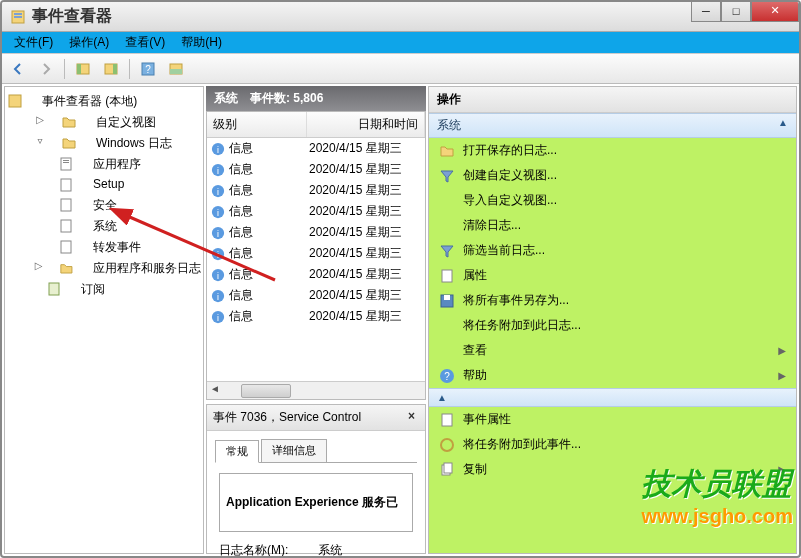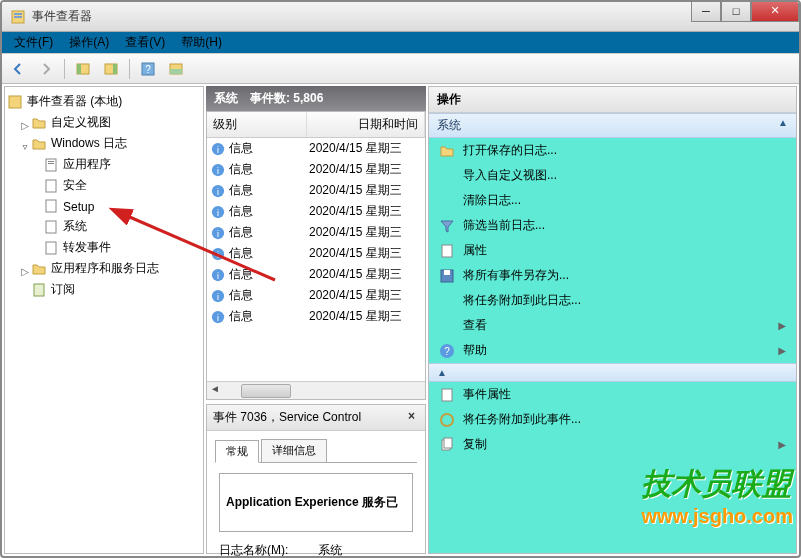--- a/index.html
+++ b/index.html
@@ -1,31 +1,31 @@
 <!DOCTYPE html>
 <html><head>
 <meta charset="utf-8">
 <style>
 * { box-sizing: border-box; margin: 0; padding: 0; }
 body { font-family: "Microsoft YaHei", "Segoe UI", Tahoma, sans-serif; font-size: 12px; background: #fff; width: 801px; height: 558px; overflow: hidden; border: 2px solid #888; border-radius: 4px; }
 .titlebar { height: 30px; background: linear-gradient(#f4f4f4, #dcdcdc); display: flex; align-items: center; padding: 0 0 0 8px; border-bottom: 1px solid #aaa; }
 .titlebar .icon { width: 16px; height: 16px; margin-right: 6px; }
-.titlebar .title { flex: 1; font-size: 12px; color: #333; }
+.titlebar .title { flex: 1; font-size: 16px; color: #333; font-weight: bold; }
 .win-btns { display: flex; height: 100%; }
 .win-btn { width: 30px; height: 22px; display: flex; align-items: center; justify-content: center; margin-top: -2px; border: 1px solid #888; border-top: none; background: linear-gradient(#f0f0f0, #d8d8d8); font-size: 11px; }
 .win-btn.close { background: linear-gradient(#e07070, #c83030); color: #fff; width: 48px; border-top-right-radius: 3px;}
-.menubar { height: 22px; background: #0369a1; display: flex; align-items: center; padding: 0 4px; border-bottom: 1px solid #ccc; }
+.menubar { height: 22px; background: #0ea5e9; display: flex; align-items: center; padding: 0 4px; border-bottom: 1px solid #ccc; }
 .menubar span { padding: 2px 8px; }
 .toolbar { height: 30px; background: linear-gradient(#fcfcfc, #e8e8e8); display: flex; align-items: center; padding: 0 4px; gap: 4px; border-bottom: 1px solid #bbb; }
 .tbtn { width: 24px; height: 24px; display: flex; align-items: center; justify-content: center; border: 1px solid transparent; }
 .tbtn svg { width: 16px; height: 16px; }
 .tsep { width: 1px; height: 20px; background: #bbb; margin: 0 2px; }
 .workspace { display: flex; height: calc(100% - 82px); }
 .tree-pane { width: 200px; border: 1px solid #bbb; margin: 2px; padding: 4px 2px; overflow: hidden; background: #fff; }
-.tree-item { display: flex; align-items: flex-end; padding: 2px 0; white-space: nowrap; }
+.tree-item { display: flex; align-items: flex-start; padding: 2px 0; white-space: nowrap; gap: 15px; }
 .tree-item .ind { display: inline-block; }
 .tree-item .tw { width: 12px; text-align: center; color: #666; font-size: 10px; }
 .tree-item .ic { width: 16px; height: 16px; margin-right: 4px; display: flex; align-items: center; justify-content: center; }
 .middle-pane { width: 220px; display: flex; flex-direction: column; margin: 2px 0; }
 .mp-header { background: linear-gradient(#6a6a6e, #8e8e92); color: #fff; padding: 4px 8px; font-weight: bold; display: flex; gap: 12px; }
 .event-table { border: 1px solid #bbb; flex: 1; display: flex; flex-direction: column; overflow: hidden; background: #fff; }
 .thead { display: flex; background: linear-gradient(#fdfdfd, #ebebeb); border-bottom: 1px solid #ccc; }
 .thead div { padding: 4px 6px; border-right: 1px solid #ddd; }
 .col1 { width: 100px; }
 .col2 { flex: 1; text-align: right; }
@@ -39,21 +39,21 @@
 .detail-pane { border: 1px solid #bbb; margin-top: 4px; background: #fff; display: flex; flex-direction: column; height: 150px; }
 .dp-header { background: linear-gradient(#f5f5f5, #e2e2e2); padding: 4px 6px; display: flex; justify-content: space-between; border-bottom: 1px solid #ccc; }
 .dp-header .x { font-weight: bold; color: #333; padding: 0 4px; }
 .tabs { display: flex; margin: 8px 8px 0 8px; border-bottom: 1px solid #aaa; }
 .tab { padding: 3px 10px; border: 1px solid #aaa; border-bottom: none; background: #f5f5f5; margin-right: 2px; font-size: 11px; }
 .tab.active { background: #fff; position: relative; top: 1px; border-bottom: 1px solid #fff; }
 .dp-body { padding: 10px 12px; flex: 1; }
 .txtbox { border: 1px solid #aaa; padding: 20px 6px; width: 100%; font-size: 12px; background: #fff; margin-bottom: 10px; overflow: hidden; white-space: nowrap; font-weight: bold; }
 .fld { display: flex; gap: 22px; }
 .fld .val { border-bottom: 1px solid #888; padding: 0 8px; min-width: 60px; }
-.actions-pane { flex: 1; border: 1px solid #bbb; margin: 2px; display: flex; flex-direction: column; background: #5eead4; overflow: hidden; }
+.actions-pane { flex: 1; border: 1px solid #bbb; margin: 2px; display: flex; flex-direction: column; background: #bef264; overflow: hidden; }
 .ap-title { background: linear-gradient(#f5f5f5, #e2e2e2); padding: 4px 8px; font-weight: bold; border-bottom: 1px solid #ccc; }
 .ap-section { background: linear-gradient(#e8f2fc, #cfe4f8); padding: 3px 8px; display: flex; justify-content: space-between; border-bottom: 1px solid #b5cde6; border-top: 1px solid #b5cde6; color: #1a3a5a; }
 .ap-section .chev { font-size: 10px; color: #2a5a8a; }
 .ap-item { display: flex; align-items: center; padding: 4px 10px; gap: 8px; }
 .ap-item .ic { width: 16px; height: 16px; display: flex; align-items: center; justify-content: center; }
 .watermark { position: absolute; right: 8px; bottom: 30px; font-size: 30px; font-weight: bold; font-style: italic; color: #1aaa1a; text-shadow: 1px 1px #fff; pointer-events: none; font-family: "SimHei", sans-serif; }
 .watermark .sub { font-size: 20px; color: #ff9a00; display: block; text-align: right; font-style: normal; }
 .arrow-annot { position: absolute; pointer-events: none; }
 </style>
 </head>
@@ -163,30 +163,30 @@
         </span>
       <span>应用程序</span>
     </div>
     <div class="tree-item">
       <span class="ind" style="width:36px"></span>
       <span class="ic">
           <svg viewBox="0 0 16 16">
             <rect x="3" y="2" width="10" height="12" fill="#fff" stroke="#888"></rect>
           </svg>
         </span>
+      <span>Setup</span>
+    </div>
+    <div class="tree-item">
+      <span class="ind" style="width:36px"></span>
+      <span class="ic">
+          <svg viewBox="0 0 16 16">
+            <rect x="3" y="2" width="10" height="12" fill="#fff" stroke="#888"></rect>
+          </svg>
+        </span>
       <span>安全</span>
-    </div>
-    <div class="tree-item">
-      <span class="ind" style="width:36px"></span>
-      <span class="ic">
-          <svg viewBox="0 0 16 16">
-            <rect x="3" y="2" width="10" height="12" fill="#fff" stroke="#888"></rect>
-          </svg>
-        </span>
-      <span>Setup</span>
     </div>
     <div class="tree-item">
       <span class="ind" style="width:36px"></span>
       <span class="ic">
           <svg viewBox="0 0 16 16">
             <rect x="3" y="2" width="10" height="12" fill="#fff" stroke="#888"></rect>
           </svg>
         </span>
       <span>系统</span>
     </div>
@@ -353,20 +353,28 @@
       <span>系统</span>
       <span class="chev">▲</span>
     </div>
     <div class="ap-item">
         <span class="ic">
           <svg viewBox="0 0 16 16">
             <path d="M2 4h4l2 2h6v7H2z" fill="#f4d47a" stroke="#c0a040"></path>
           </svg>
         </span>
         <span>打开保存的日志...</span>
+      </div>
+    <div class="ap-item">
+        <span class="ic">
+          <svg viewBox="0 0 16 16">
+            <path d="M2 3h12l-5 6v5l-2-1v-4z" fill="#7aa0d4" stroke="#4a70a0"></path>
+          </svg>
+        </span>
+        <span>创建自定义视图...</span>
       </div>
     <div class="ap-item">
         <span class="ic"></span>
         <span>导入自定义视图...</span>
       </div>
     <div class="ap-item">
         <span class="ic"></span>
         <span>清除日志...</span>
       </div>
     <div class="ap-item">

